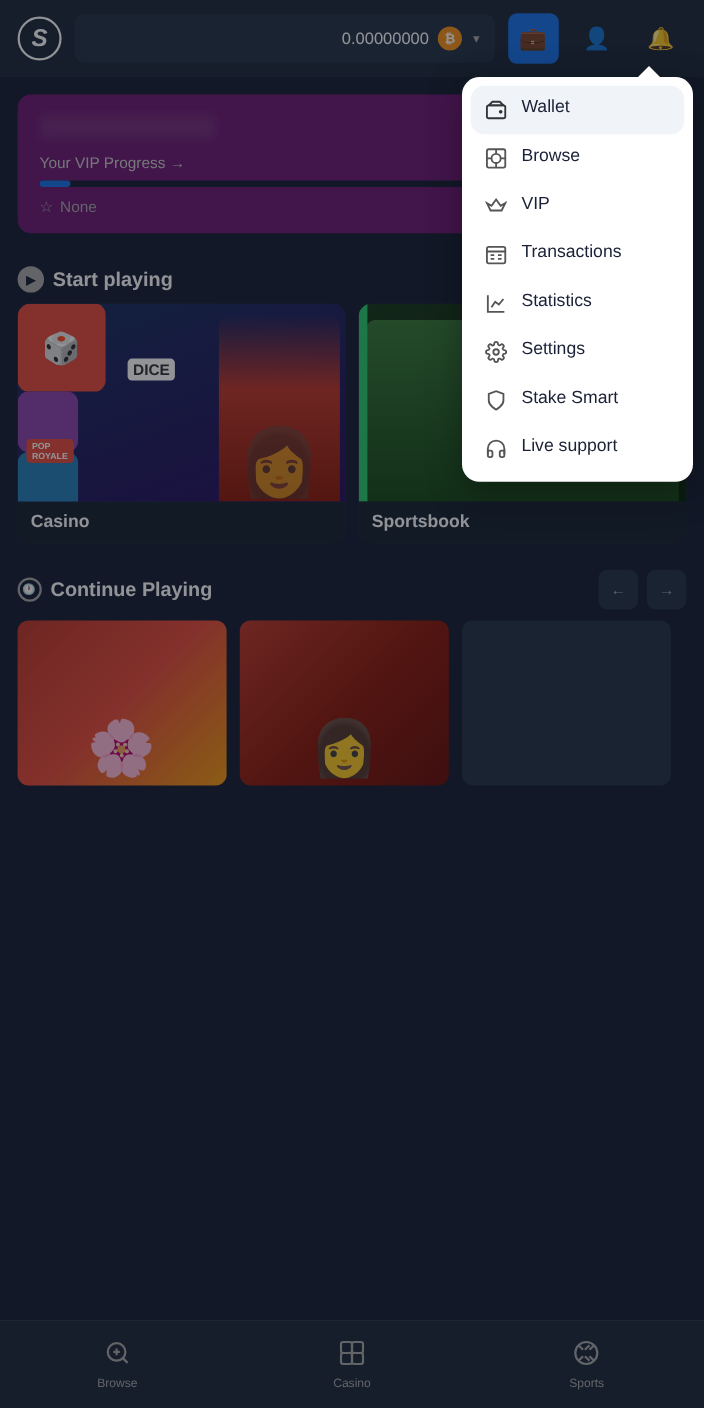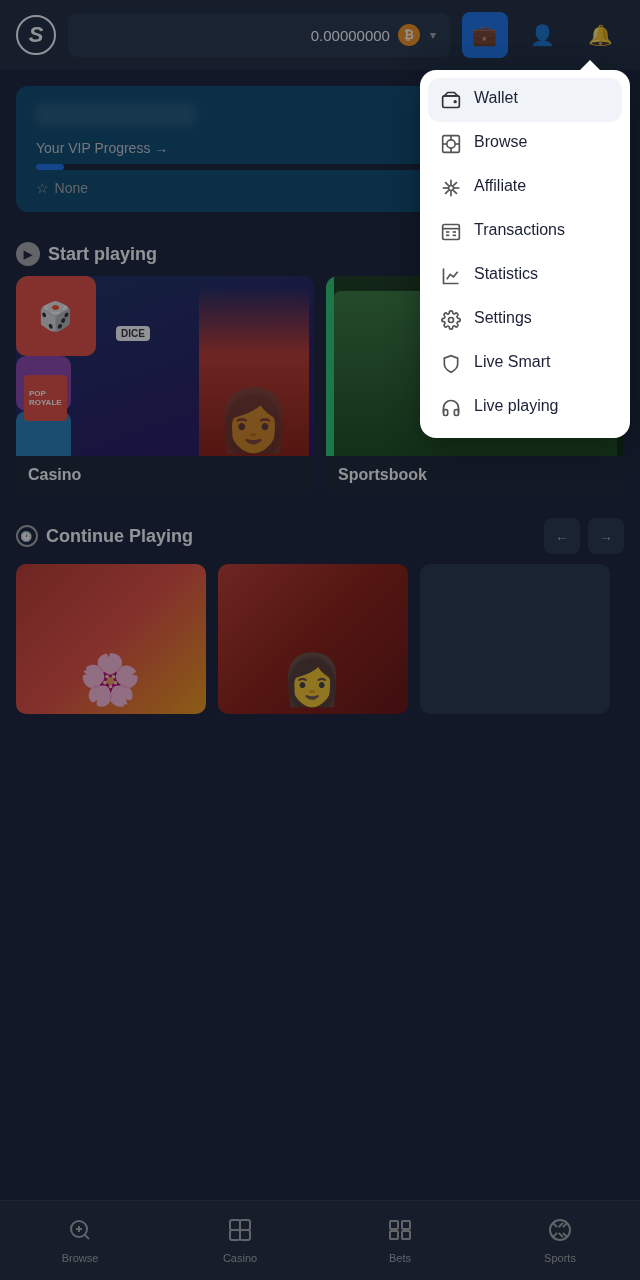--- a/index.html
+++ b/index.html
@@ -87,21 +87,21 @@
 
     
     .main-content {
       position: relative;
       padding: 0;
     }
 
     
     .vip-card {
       margin: 16px;
-      background: #0c4a6e;
+      background: #701a75;
       border-radius: 12px;
       padding: 18px 20px 16px;
       position: relative;
       overflow: hidden;
     }
     .vip-card-blur-text {
       color: #aaa;
       font-size: 16px;
       background: rgba(180,180,180,0.15);
       filter: blur(5px);
@@ -207,34 +207,34 @@
       justify-content: center;
       overflow: hidden;
     }
     
     .dice-label {
       position: absolute;
       top: 50px;
       left: 100px;
       background: #fff;
       color: #333;
-      font-size: 10px;
+      font-size: 14px;
       font-weight: bold;
       padding: 2px 5px;
       border-radius: 4px;
     }
     .pop-royale {
       position: absolute;
       bottom: 35px;
       left: 8px;
       background: #e74c3c;
       color: #fff;
       font-size: 8px;
       font-weight: bold;
-      padding: 14px 5px;
+      padding: 2px 5px;
       border-radius: 4px;
     }
 
     
     .sports-visual {
       width: 100%;
       height: 180px;
       background: linear-gradient(160deg, #1a3a1a 0%, #0a2a0a 100%);
       position: relative;
       overflow: hidden;
@@ -531,37 +531,29 @@
         <circle cx="12" cy="12" r="5"></circle>
         <line x1="12" y1="7" x2="12" y2="2"></line>
           <line x1="12" y1="17" x2="12" y2="22"></line>
         <line x1="7" y1="12" x2="2" y2="12"></line>
           <line x1="17" y1="12" x2="22" y2="12"></line>
       </svg>
     </span>
     <span class="menu-label">Browse</span>
   </div>
 
-
   <div class="menu-item">
     <span class="menu-icon">
       <svg width="20" height="20" viewBox="0 0 24 24" fill="none" stroke="#555" stroke-width="2">
-        <circle cx="12" cy="12" r="3"></circle>
-        <line x1="12" y1="2" x2="12" y2="9"></line>
-          <line x1="12" y1="15" x2="12" y2="22"></line>
-        <line x1="2" y1="12" x2="9" y2="12"></line>
-          <line x1="15" y1="12" x2="22" y2="12"></line>
-        <line x1="4.9" y1="4.9" x2="9.2" y2="9.2"></line>
-        <line x1="14.8" y1="14.8" x2="19.1" y2="19.1"></line>
-        <line x1="19.1" y1="4.9" x2="14.8" y2="9.2"></line>
-        <line x1="9.2" y1="14.8" x2="4.9" y2="19.1"></line>
-      </svg>
-    </span>
-    <span class="menu-label">Affiliate</span>
-  </div>
+        <path d="M2 8l4 8h12l4-8-5 3-5-7-5 7-5-3z"></path>
+      </svg>
+    </span>
+    <span class="menu-label">VIP</span>
+  </div>
+
 
   <div class="menu-item">
     <span class="menu-icon">
       <svg width="20" height="20" viewBox="0 0 24 24" fill="none" stroke="#555" stroke-width="2">
         <rect x="2" y="3" width="20" height="18" rx="2"></rect>
         <line x1="2" y1="8" x2="22" y2="8"></line>
         <line x1="6" y1="12" x2="10" y2="12"></line>
         <line x1="6" y1="16" x2="10" y2="16"></line>
         <line x1="14" y1="12" x2="18" y2="12"></line>
         <line x1="14" y1="16" x2="18" y2="16"></line>
@@ -590,32 +582,32 @@
     </span>
     <span class="menu-label">Settings</span>
   </div>
 
   <div class="menu-item">
     <span class="menu-icon">
       <svg width="20" height="20" viewBox="0 0 24 24" fill="none" stroke="#555" stroke-width="2">
         <path d="M12 22s8-4 8-10V5l-8-3-8 3v7c0 6 8 10 8 10z"></path>
       </svg>
     </span>
-    <span class="menu-label">Live Smart</span>
+    <span class="menu-label">Stake Smart</span>
   </div>
 
   <div class="menu-item">
     <span class="menu-icon">
       <svg width="20" height="20" viewBox="0 0 24 24" fill="none" stroke="#555" stroke-width="2">
         <path d="M3 18v-6a9 9 0 0 1 18 0v6"></path>
         <path d="M21 19a2 2 0 0 1-2 2h-1a2 2 0 0 1-2-2v-3a2 2 0 0 1 2-2h3z"></path>
         <path d="M3 19a2 2 0 0 0 2 2h1a2 2 0 0 0 2-2v-3a2 2 0 0 0-2-2H3z"></path>
       </svg>
     </span>
-    <span class="menu-label">Live playing</span>
+    <span class="menu-label">Live support</span>
   </div>
 
 
 </div>
 
 <div class="bottom-nav">
 
   <div class="nav-item">
     <span class="nav-icon">
       <svg width="24" height="24" viewBox="0 0 24 24" fill="none" stroke="#aaa" stroke-width="2">
@@ -633,31 +625,20 @@
       <svg width="24" height="24" viewBox="0 0 24 24" fill="none" stroke="#aaa" stroke-width="2">
         <rect x="2" y="2" width="10" height="10" rx="2"></rect>
         <rect x="12" y="2" width="10" height="10" rx="2"></rect>
         <rect x="2" y="12" width="10" height="10" rx="2"></rect>
         <rect x="12" y="12" width="10" height="10" rx="2"></rect>
       </svg>
     </span>
     <span>Casino</span>
   </div>
 
-  <div class="nav-item">
-    <span class="nav-icon">
-      <svg width="24" height="24" viewBox="0 0 24 24" fill="none" stroke="#aaa" stroke-width="2">
-        <rect x="2" y="3" width="8" height="8" rx="1"></rect>
-        <rect x="14" y="3" width="8" height="8" rx="1"></rect>
-        <rect x="2" y="13" width="8" height="8" rx="1"></rect>
-        <rect x="14" y="13" width="8" height="8" rx="1"></rect>
-      </svg>
-    </span>
-    <span>Bets</span>
-  </div>
 
   <div class="nav-item">
     <span class="nav-icon">
       <svg width="24" height="24" viewBox="0 0 24 24" fill="none" stroke="#aaa" stroke-width="2">
         <circle cx="12" cy="12" r="10"></circle>
         <path d="M4.9 4.9l4.2 4.2M14.9 4.9l-4.2 4.2M19.1 4.9l-4.2 4.2M4.9 19.1l4.2-4.2M14.9 19.1l-4.2-4.2M19.1 19.1l-4.2-4.2"></path>
       </svg>
     </span>
     <span>Sports</span>
   </div>

